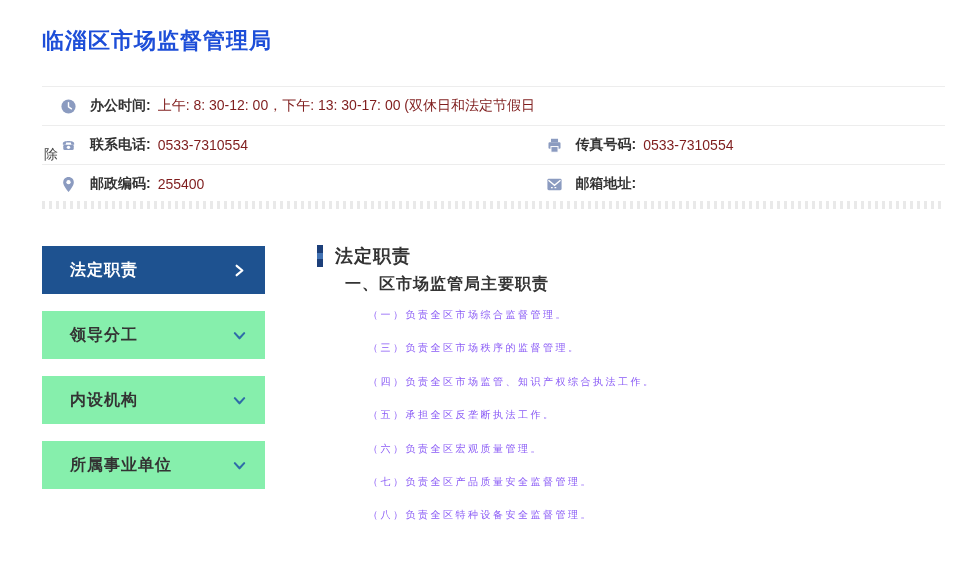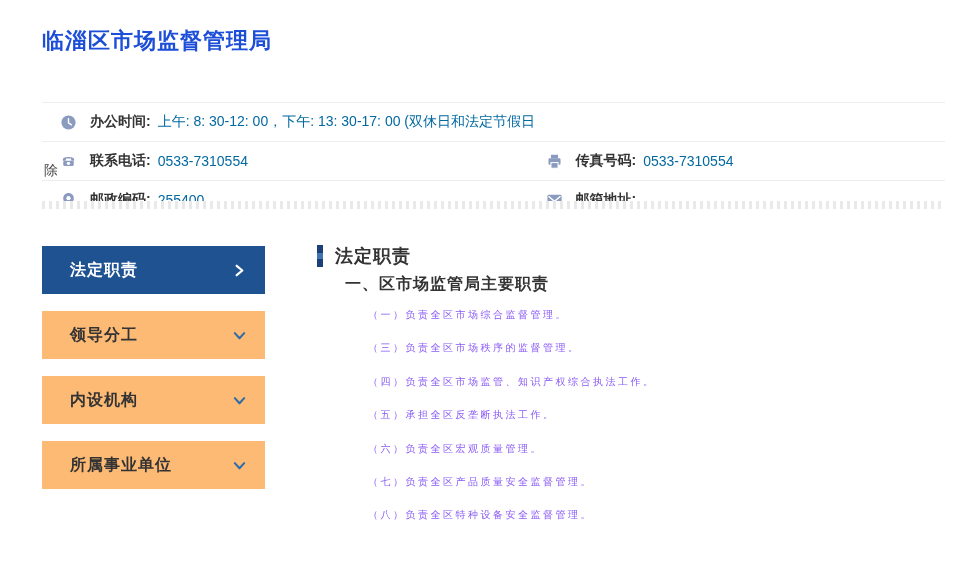--- a/index.html
+++ b/index.html
@@ -7,40 +7,40 @@
     width:959px;height:575px;position:relative;overflow:hidden;
     background:#ffffff;
     font-family:"Liberation Sans","DejaVu Sans",sans-serif;
     color:#333;
   }
   .page-title{
     position:absolute;left:42px;top:26px;
     font-size:22px;font-weight:bold;color:#1d4ed8;letter-spacing:1px;
   }
   
-  .contact{position:absolute;left:42px;top:102px;width:903px;}
+  .contact{position:absolute;left:42px;top:86px;width:903px;}
   .contact-row{display:flex;border-top:1px solid #ededed;height:38px;align-items:center;}
   .cell{width:50%;display:flex;align-items:center;box-sizing:border-box;position:relative;}
   .cell.left{padding-left:18px;}
   .cell.right{padding-left:52px;}
   .cicon{width:17px;height:17px;margin-right:13px;flex:0 0 auto;display:inline-flex;}
   .cicon svg{width:100%;height:100%;}
   .clabel{font-weight:bold;font-size:14px;color:#333;margin-right:7px;white-space:nowrap;}
-  .cvalue{font-size:14px;color:#0369a1;white-space:nowrap;}
+  .cvalue{font-size:14px;color:#7f1d1d;white-space:nowrap;}
   .overflow-frag{
     position:absolute;left:2px;top:10px;font-size:14px;color:#444;
   }
   .dashed-band{
     position:absolute;left:42px;top:201px;width:903px;height:8px;
     background:repeating-linear-gradient(90deg,#e9e9e9 0 3px,#ffffff 3px 7px);
   }
   
   .sidebar{position:absolute;left:42px;top:246px;width:223px;}
   .side-item{
-    height:48px;margin-bottom:17px;background:#fdba74;
+    height:48px;margin-bottom:17px;background:#86efac;
     display:flex;align-items:center;justify-content:space-between;
     padding:0 18px 0 28px;box-sizing:border-box;cursor:pointer;
   }
   .side-item .slabel{font-size:16px;font-weight:bold;color:#333;letter-spacing:1px;}
   .side-item.active{background:#1e5290;}
   .side-item.active .slabel{color:#ffffff;}
   .chev{width:15px;height:15px;display:inline-flex;}
   .chev svg{width:100%;height:100%;}
   
   .content{position:absolute;left:317px;top:244px;width:628px;}

